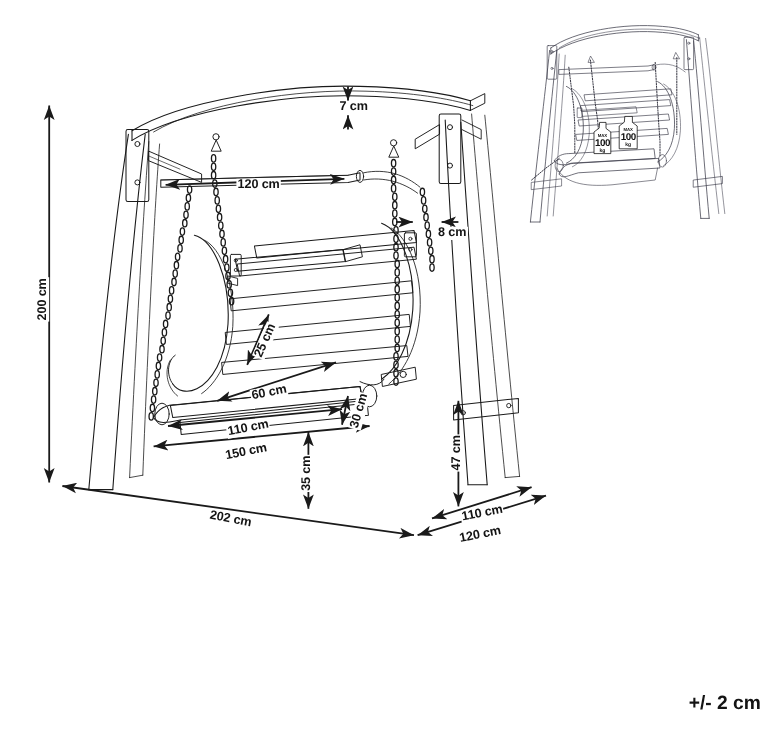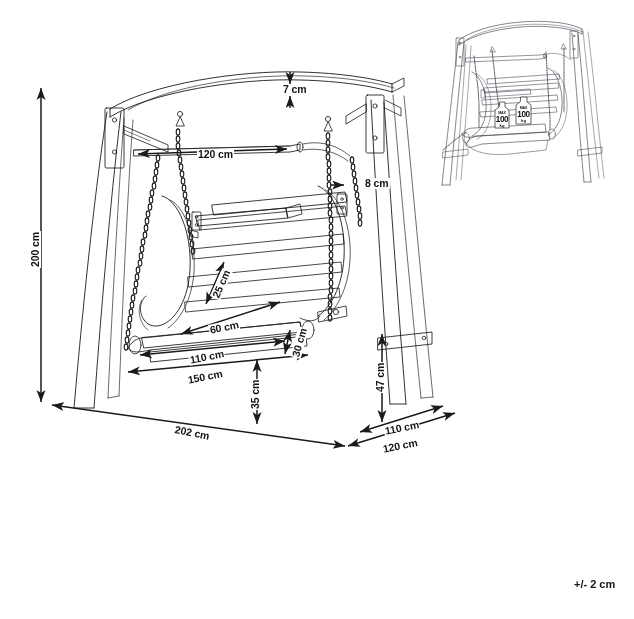--- a/index.html
+++ b/index.html
@@ -53,21 +53,21 @@
     transform-origin: left top;
   }
   .dim-label.slant-steep2 {
     transform: rotate(-74deg);
     transform-origin: left top;
   }
   .tol-note {
     position: absolute;
     font-family: "Liberation Sans", sans-serif;
     font-weight: bold;
-    font-size: 11px;
+    font-size: 16px;
     color: #141414;
     white-space: nowrap;
   }
   .weight-tag {
     position: absolute;
     font-family: "Liberation Sans", sans-serif;
     font-weight: bold;
     color: #111111;
     text-align: center;
     line-height: 1;
@@ -409,21 +409,21 @@
       </g>
     </g>
   </svg>
 
   <div class="dim-label rot90" style="left:30px; top:268px;">200 cm</div>
 
   <div class="dim-label" style="left:262px; top:84px;margin-left:20px;">7 cm</div>
 
   <div class="dim-label" style="left:197px; top:149px;">120 cm</div>
 
-  <div class="dim-label" style="left:364px; top:178px;">8 cm</div>
+  <div class="dim-label" style="left:364px; top:189px;">8 cm</div>
 
   <div class="dim-label slant-steep" style="left:210px; top:296px;">25 cm</div>
 
   <div class="dim-label slant-up" style="left:208px; top:325px;">60 cm</div>
 
   <div class="dim-label slant-up" style="left:188px; top:355px;">110 cm</div>
 
   <div class="dim-label slant-up" style="left:186px; top:375px;">150 cm</div>
 
   <div class="dim-label slant-steep2" style="left:290px; top:356px;">30 cm</div>

